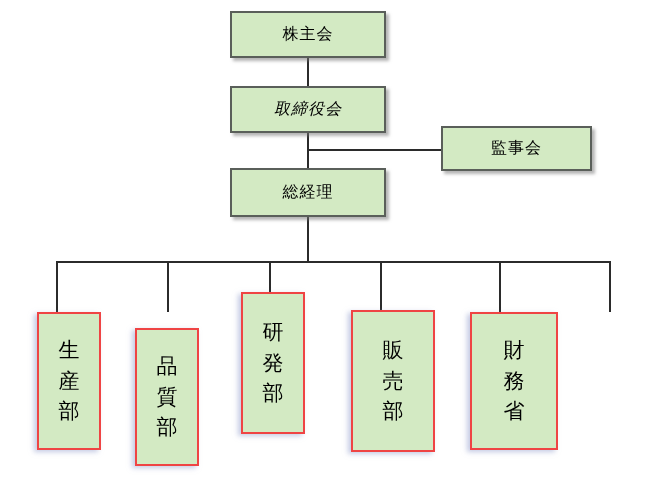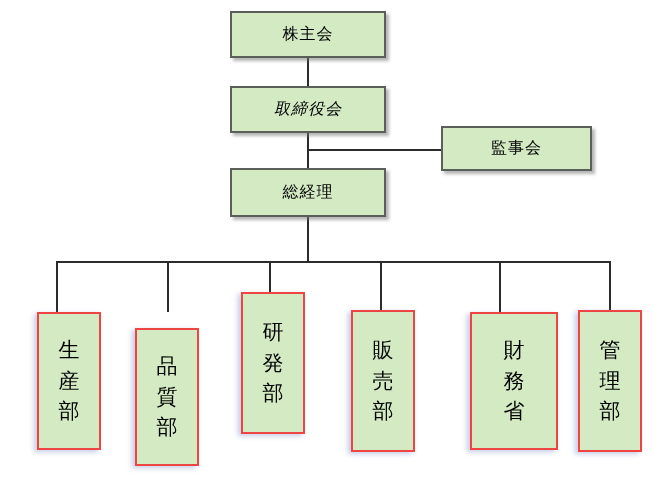--- a/index.html
+++ b/index.html
@@ -105,25 +105,22 @@
   </div>
 
   <div class="node dept" style="left:135px; top:328px; width:64px; height:138px;">
     <span class="dept-label">品質部</span>
   </div>
 
   <div class="node dept" style="left:241px; top:292px; width:64px; height:142px;">
     <span class="dept-label">研発部</span>
   </div>
 
-  <div class="node dept" style="left:351px; top:310px; width:64px; height:142px;">
+  <div class="node dept" style="left:351px; top:310px; width:84px; height:142px;">
     <span class="dept-label">販売部</span>
   </div>
 
   <div class="node dept" style="left:470px; top:312px; width:88px; height:138px;">
     <span class="dept-label">財務省</span>
   </div>
 
-  <div class="node dept" style="left:578px; top:310px; width:64px; height:142px;">
-    <span class="dept-label">管理部</span>
-  </div>
 
 </div>
 
 </body></html>

